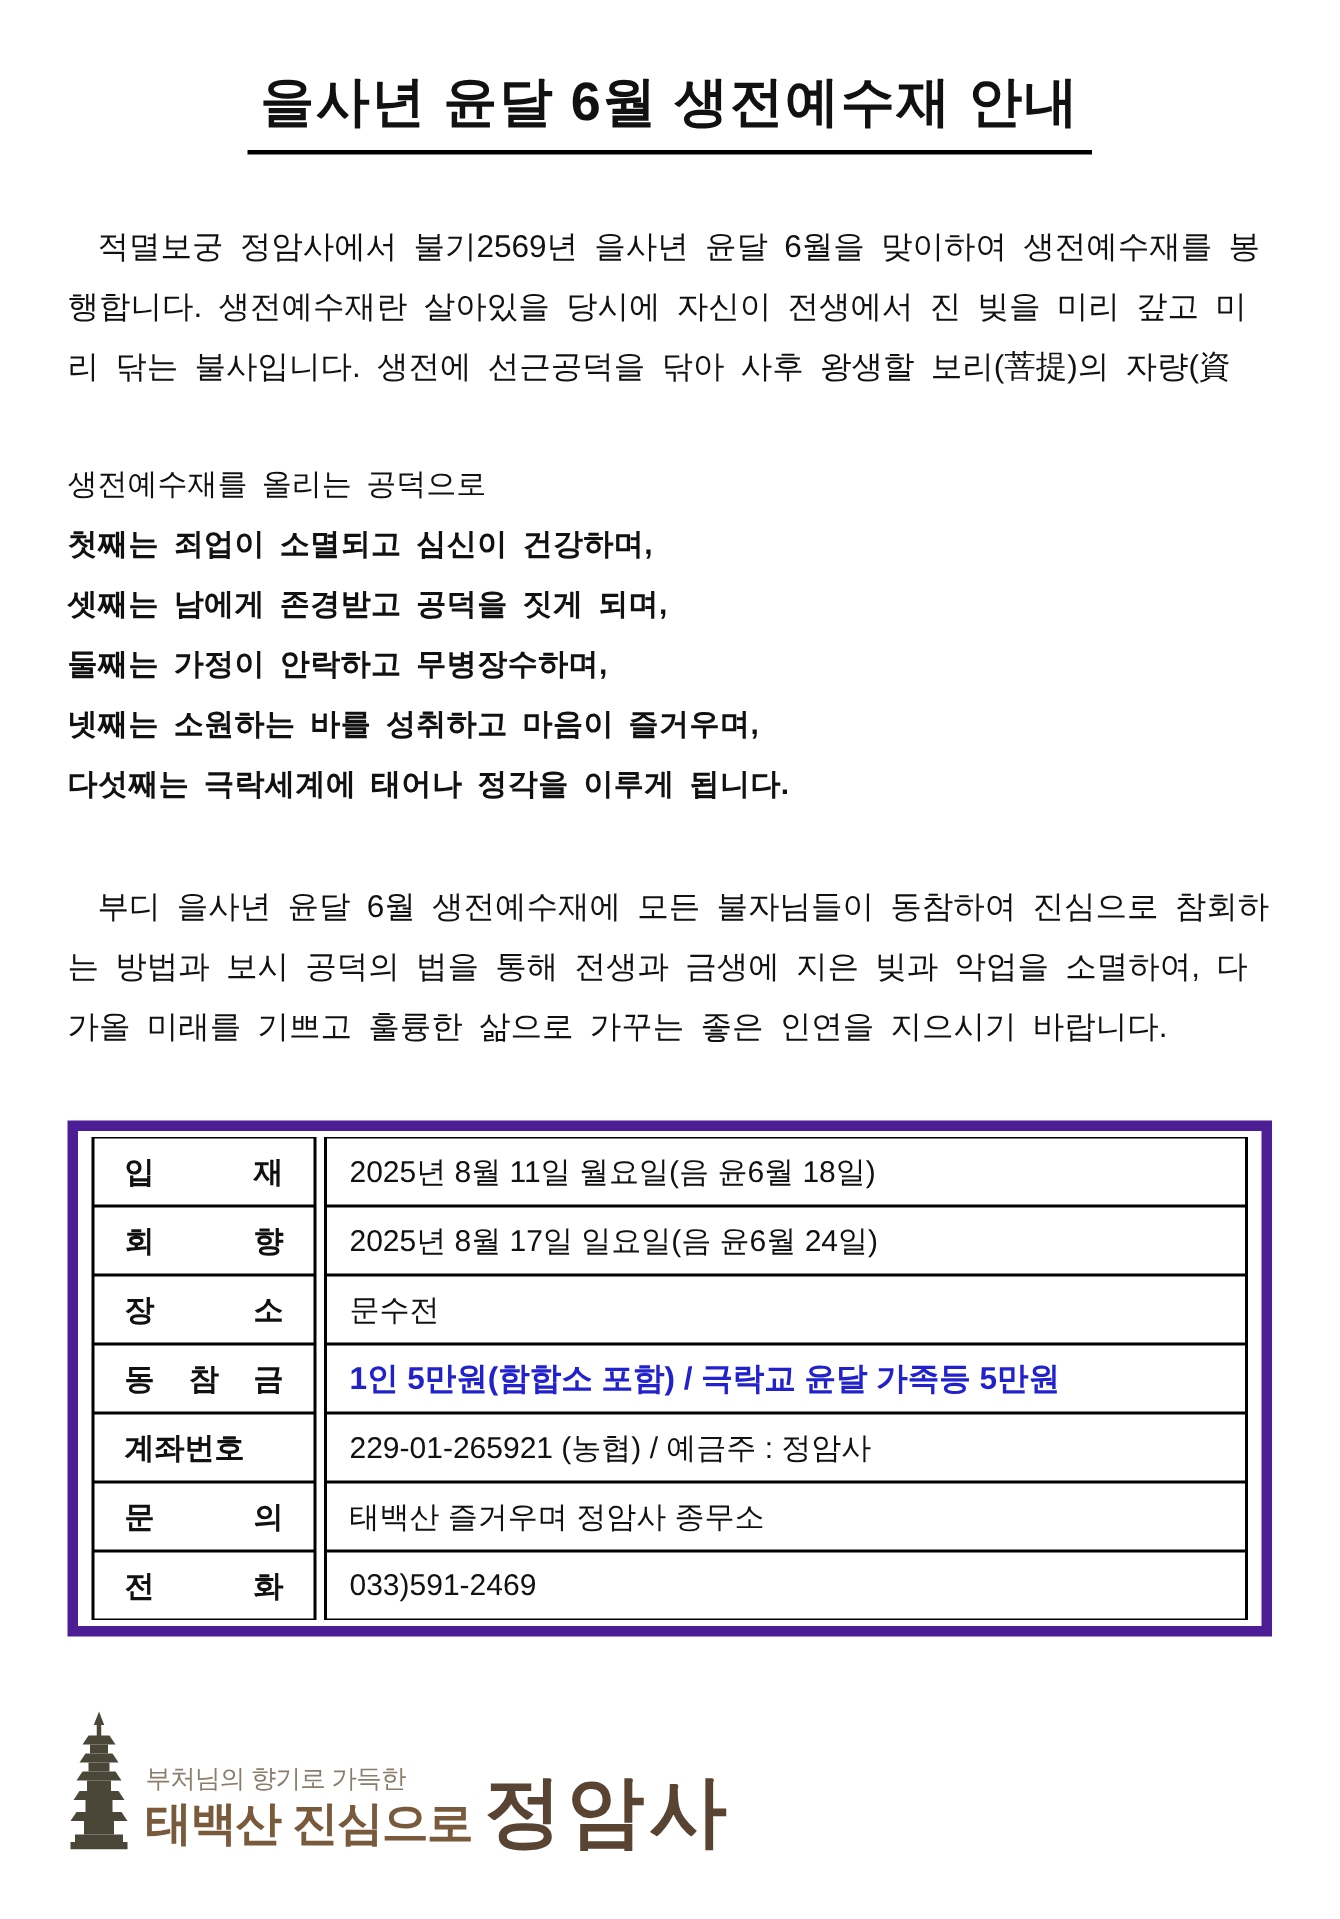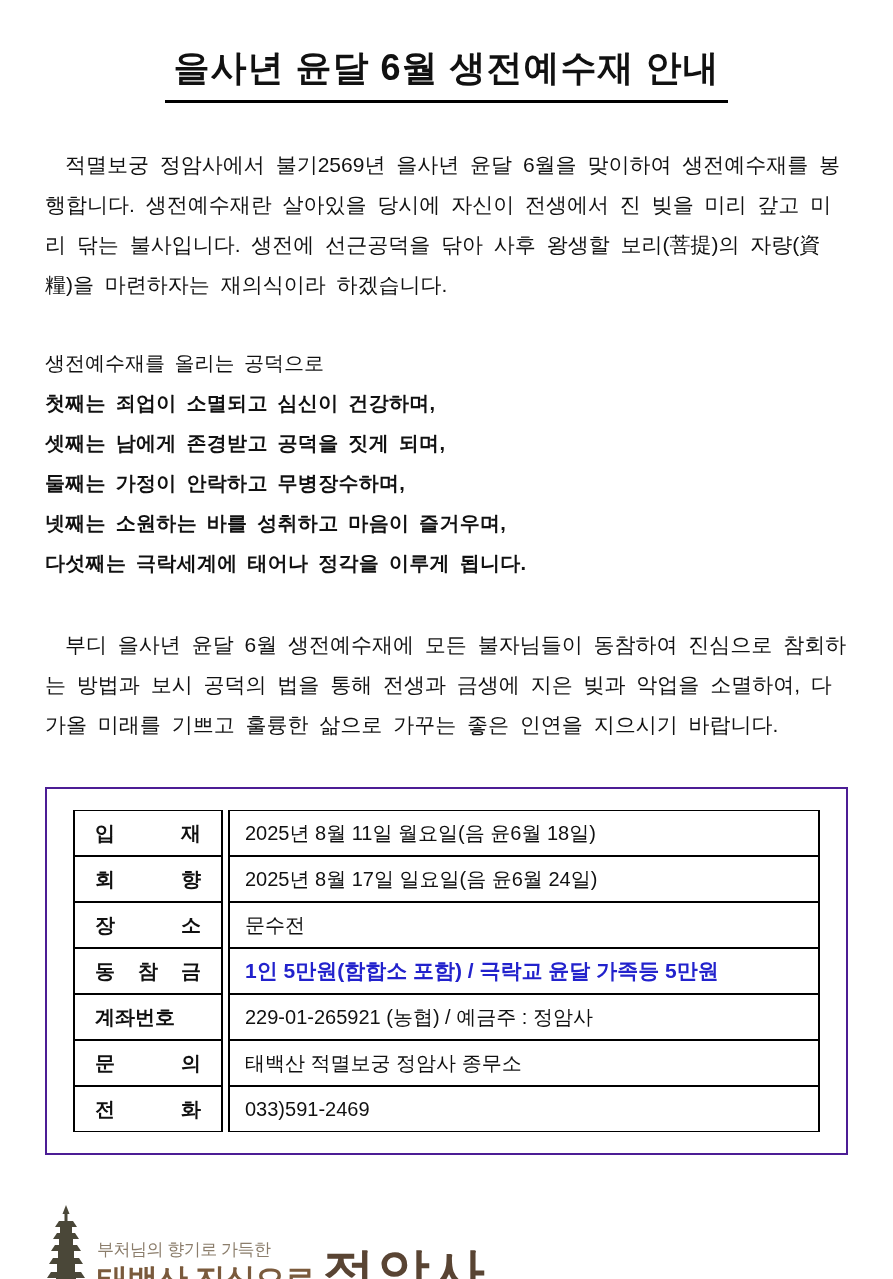--- a/index.html
+++ b/index.html
@@ -35,22 +35,22 @@
   .para .line{white-space:nowrap;}
   .para.indent .line:first-child{text-indent:20px;}
 
   .merits{margin-top:38px;font-size:20px;line-height:40px;}
   .merits-heading{font-weight:normal;word-spacing:4px;white-space:nowrap;}
   .merit-item{font-weight:bold;word-spacing:4px;white-space:nowrap;letter-spacing:0.3px;}
 
   
   .table-wrap{
     margin-top:42px;
-    border:2px solid #4c1d95;
-    padding:21px;
+    border:7px solid #4c1d95;
+    padding:4px;
   }
   table.info{
     width:100%;
     border-collapse:separate;
     border-spacing:5px 0;
     table-layout:fixed;
   }
   col.c-label{width:150px;}
   td{
     border:2px solid #000;
@@ -89,21 +89,20 @@
 <div class="page">
 
   <div class="title-row">
     <span class="title-text">을사년 윤달 6월 생전예수재 안내</span>
   </div>
 
   <div class="para indent" id="intro-lines">
       <div class="line">적멸보궁 정암사에서 불기2569년 을사년 윤달 6월을 맞이하여 생전예수재를 봉</div>
       <div class="line">행합니다. 생전예수재란 살아있을 당시에 자신이 전생에서 진 빚을 미리 갚고 미</div>
       <div class="line">리 닦는 불사입니다. 생전에 선근공덕을 닦아 사후 왕생할 보리(菩提)의 자량(資</div>
-      <div class="line">糧)을 마련하자는 재의식이라 하겠습니다.</div>
     </div>
 
   <div class="merits">
     <div class="merits-heading">생전예수재를 올리는 공덕으로</div>
     <div id="merit-items">
         <div class="merit-item">첫째는 죄업이 소멸되고 심신이 건강하며,</div>
         <div class="merit-item">셋째는 남에게 존경받고 공덕을 짓게 되며,</div>
         <div class="merit-item">둘째는 가정이 안락하고 무병장수하며,</div>
         <div class="merit-item">넷째는 소원하는 바를 성취하고 마음이 즐거우며,</div>
         <div class="merit-item">다섯째는 극락세계에 태어나 정각을 이루게 됩니다.</div>
@@ -138,21 +137,21 @@
           <tr>
             <td class="label-cell"><span class="label-inner">동 참 금</span></td>
             <td class="value-cell highlight">1인 5만원(함합소 포함) / 극락교 윤달 가족등 5만원</td>
           </tr>
           <tr>
             <td class="label-cell"><span class="label-inner">계좌번호</span></td>
             <td class="value-cell">229-01-265921 (농협) / 예금주 : 정암사</td>
           </tr>
           <tr>
             <td class="label-cell"><span class="label-inner">문 의</span></td>
-            <td class="value-cell">태백산 적멸보궁 정암사 종무소</td>
+            <td class="value-cell">태백산 즐거우며 정암사 종무소</td>
           </tr>
           <tr>
             <td class="label-cell"><span class="label-inner">전 화</span></td>
             <td class="value-cell">033)591-2469</td>
           </tr>
         </tbody>
     </table>
   </div>
 
   <div class="logo">

